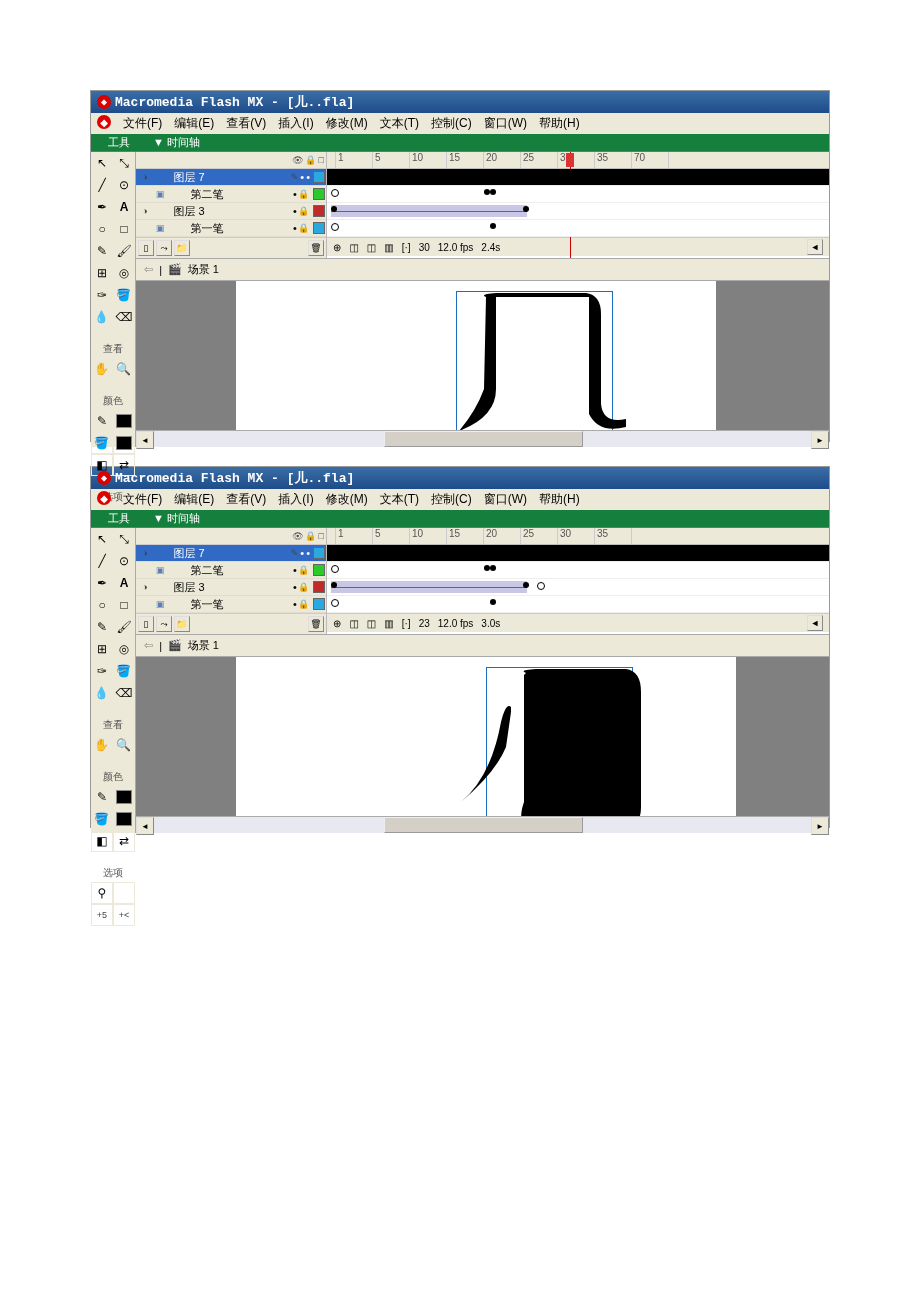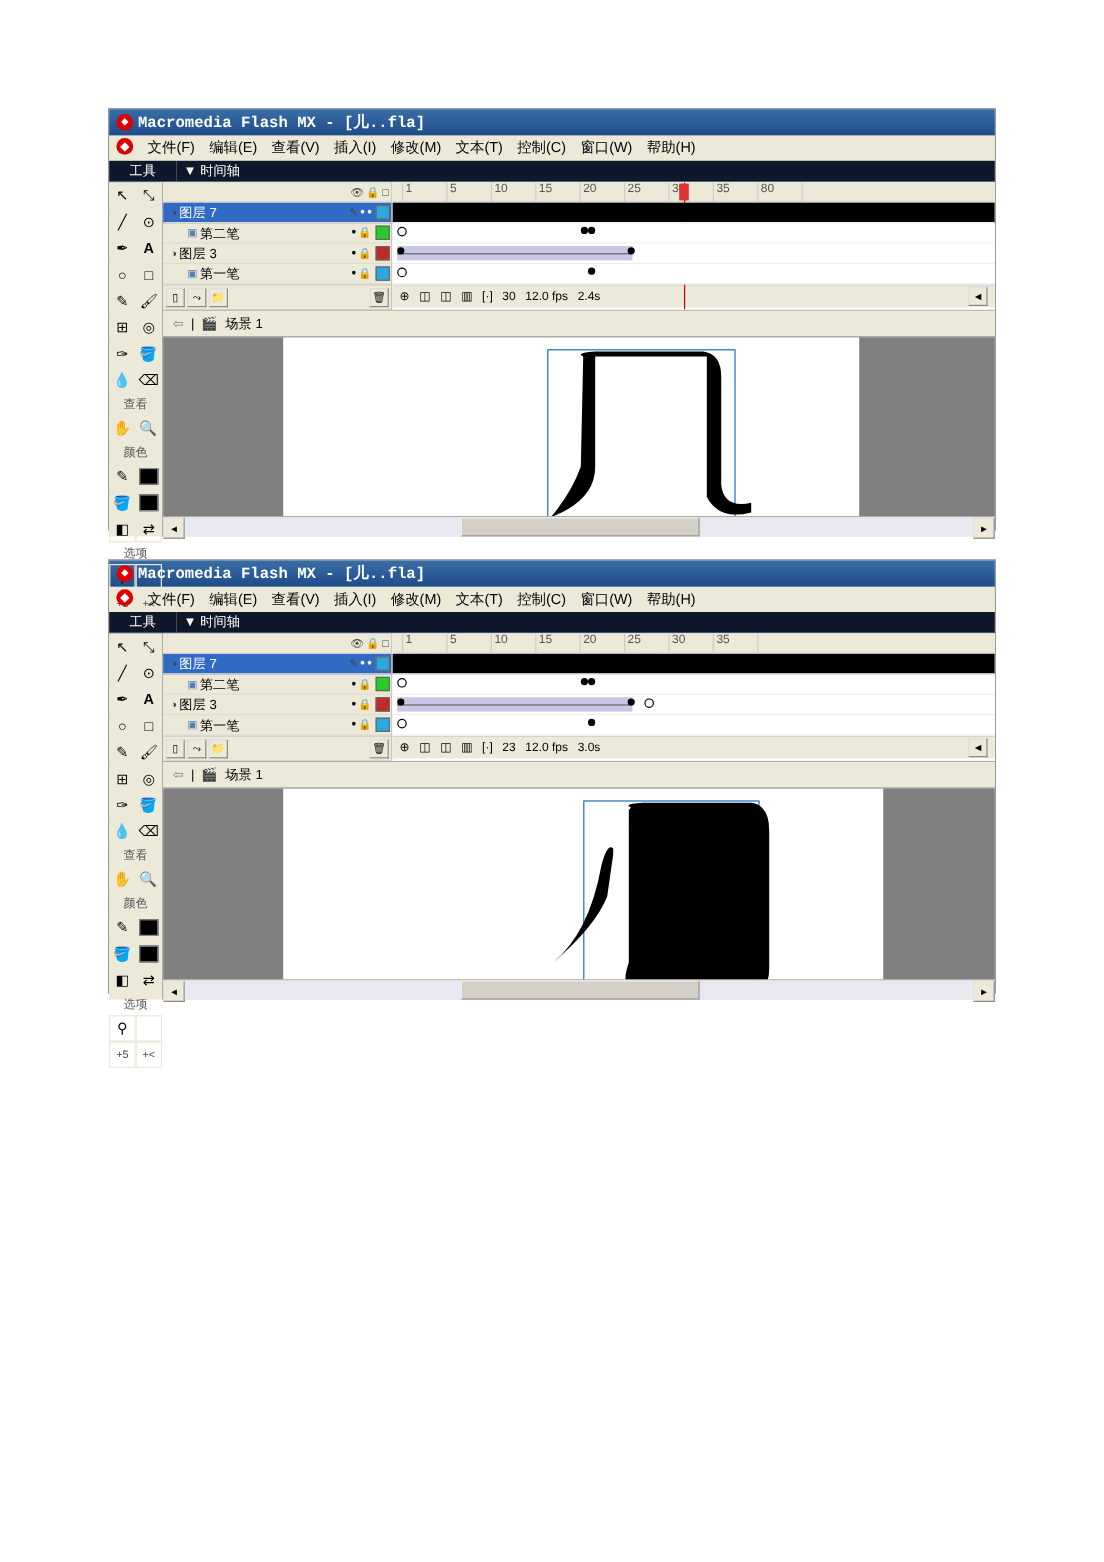--- a/index.html
+++ b/index.html
@@ -2,37 +2,37 @@
 <html><head>
 <meta charset="utf-8">
 <style>
 body { margin:0; background:#fff; font-family:"SimSun","Microsoft YaHei",sans-serif; width:920px; }
 .page { padding:90px 90px 90px 90px; }
 .screenshot { border:1px solid #999; margin-bottom:24px; background:#ece9d8; }
 .titlebar { background:linear-gradient(#3a6ea5,#1e4c8a); color:#fff; font-family:"Courier New",monospace; font-size:13px; font-weight:bold; padding:2px 6px; display:flex; align-items:center; gap:4px; }
 .titlebar-icon { width:14px; height:14px; background:#d00; border-radius:50%; display:inline-flex; align-items:center; justify-content:center; color:#fff; font-size:10px; }
 .menubar { background:#ece9d8; padding:2px 6px; font-size:12px; display:flex; gap:12px; }
 .menubar span { }
-.panel-header { background:#0f172a; color:#fff; font-size:11px; padding:1px 6px; border-bottom:1px solid #5a7a99; }
+.panel-header { background:#15803d; color:#fff; font-size:11px; padding:1px 6px; border-bottom:1px solid #5a7a99; }
 .main-area { display:flex; }
 .toolbox { background:#ece9d8; border-right:1px solid #aaa; width:44px; }
 .tool-grid { display:grid; grid-template-columns:1fr 1fr; }
 .tool-btn { height:20px; border:1px solid #ece9d8; display:flex; align-items:center; justify-content:center; font-size:12px; cursor:default; }
-.tool-section-label { font-size:10px; text-align:center; padding:2px 0; color:#555; }
+.tool-section-label { font-size:10px; text-align:center; padding:2px 0; color:#555;margin-top:12px; }
 .color-swatch { width:14px; height:12px; display:inline-block; border:1px solid #888; }
 .stroke-sw { background:#000; }
 .fill-sw { background:#000; }
 .right-area { flex:1; display:flex; flex-direction:column; background:#ece9d8; }
 .timeline { background:#ece9d8; border-bottom:1px solid #aaa; }
 .timeline-body { display:flex; }
 .layers-panel { width:190px; border-right:1px solid #bbb; font-size:11px; }
 .layer-header { display:flex; height:16px; align-items:center; justify-content:flex-end; background:#ece9d8; gap:2px; padding-right:2px; border-bottom:1px solid #ccc; }
 .layer-row { display:flex; align-items:center; height:16px; border-bottom:1px solid #e0ddd0; gap:2px; padding-left:6px; }
 .layer-row.selected { background:#316ac5; color:#fff; }
-.layer-name { flex:1; white-space:nowrap; overflow:hidden; }
+.layer-name { flex:1; white-space:nowrap; overflow:hidden;margin-left:24px; }
 .layer-swatch { width:10px; height:10px; border:1px solid #666; display:inline-block; margin:0 1px; }
 .layer-footer { display:flex; gap:2px; padding:2px; border-top:1px solid #ccc; }
 .mini-btn { width:14px; height:14px; border:1px outset #ddd; display:inline-flex; align-items:center; justify-content:center; font-size:9px; background:#ece9d8; }
 .frames-panel { flex:1; background:#fff; font-size:10px; overflow:hidden; position:relative; }
 .ruler { display:flex; height:16px; background:#ece9d8; border-bottom:1px solid #bbb; }
 .ruler-cell { width:34px; border-right:1px solid #ccc; text-align:left; padding-left:2px; color:#555; }
 .ruler-first { width:8px; border-right:1px solid #ccc; }
 .playhead { position:absolute; top:0; width:1px; background:#c00; height:100%; }
 .playhead-head { position:absolute; top:1px; width:8px; height:14px; background:#d33; margin-left:-4px; }
 .frame-track { height:16px; border-bottom:1px solid #eee; position:relative; background:#fff; }
@@ -179,21 +179,21 @@
             <div class="ruler">
               <div class="ruler-first"></div>
               <div class="ruler-cell">1</div>
               <div class="ruler-cell">5</div>
               <div class="ruler-cell">10</div>
               <div class="ruler-cell">15</div>
               <div class="ruler-cell">20</div>
               <div class="ruler-cell">25</div>
               <div class="ruler-cell">30</div>
               <div class="ruler-cell">35</div>
-              <div class="ruler-cell">80</div>
+              <div class="ruler-cell">70</div>
             </div>
             <div class="playhead" style="left:243px;">
                   <div class="playhead-head"></div>
                 </div>
             <div class="frame-track" style="background:#000;"></div>
             <div class="frame-track">
               <div class="keyframe hollow" style="left:4px;"></div>
               <div class="keyframe" style="left:157px;"></div>
               <div class="keyframe" style="left:163px;"></div>
             </div>

